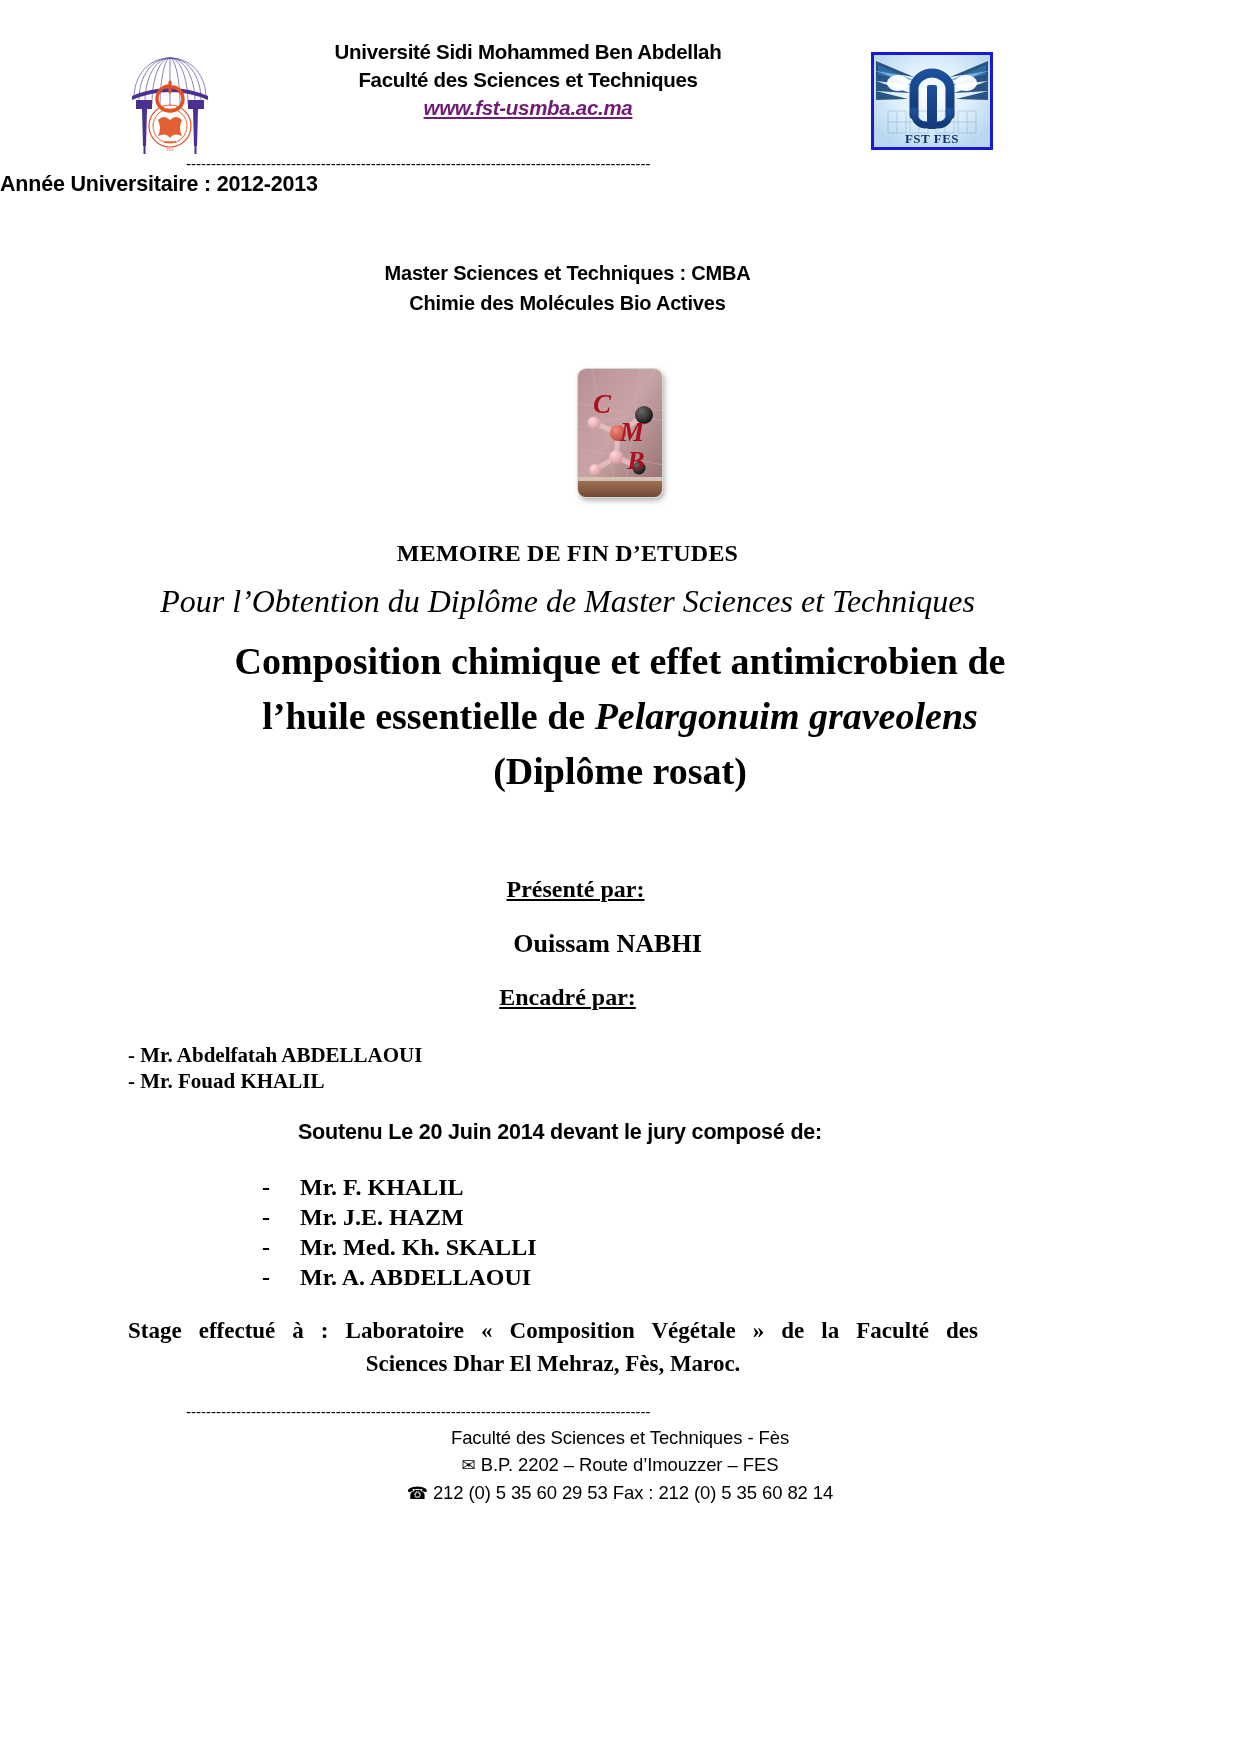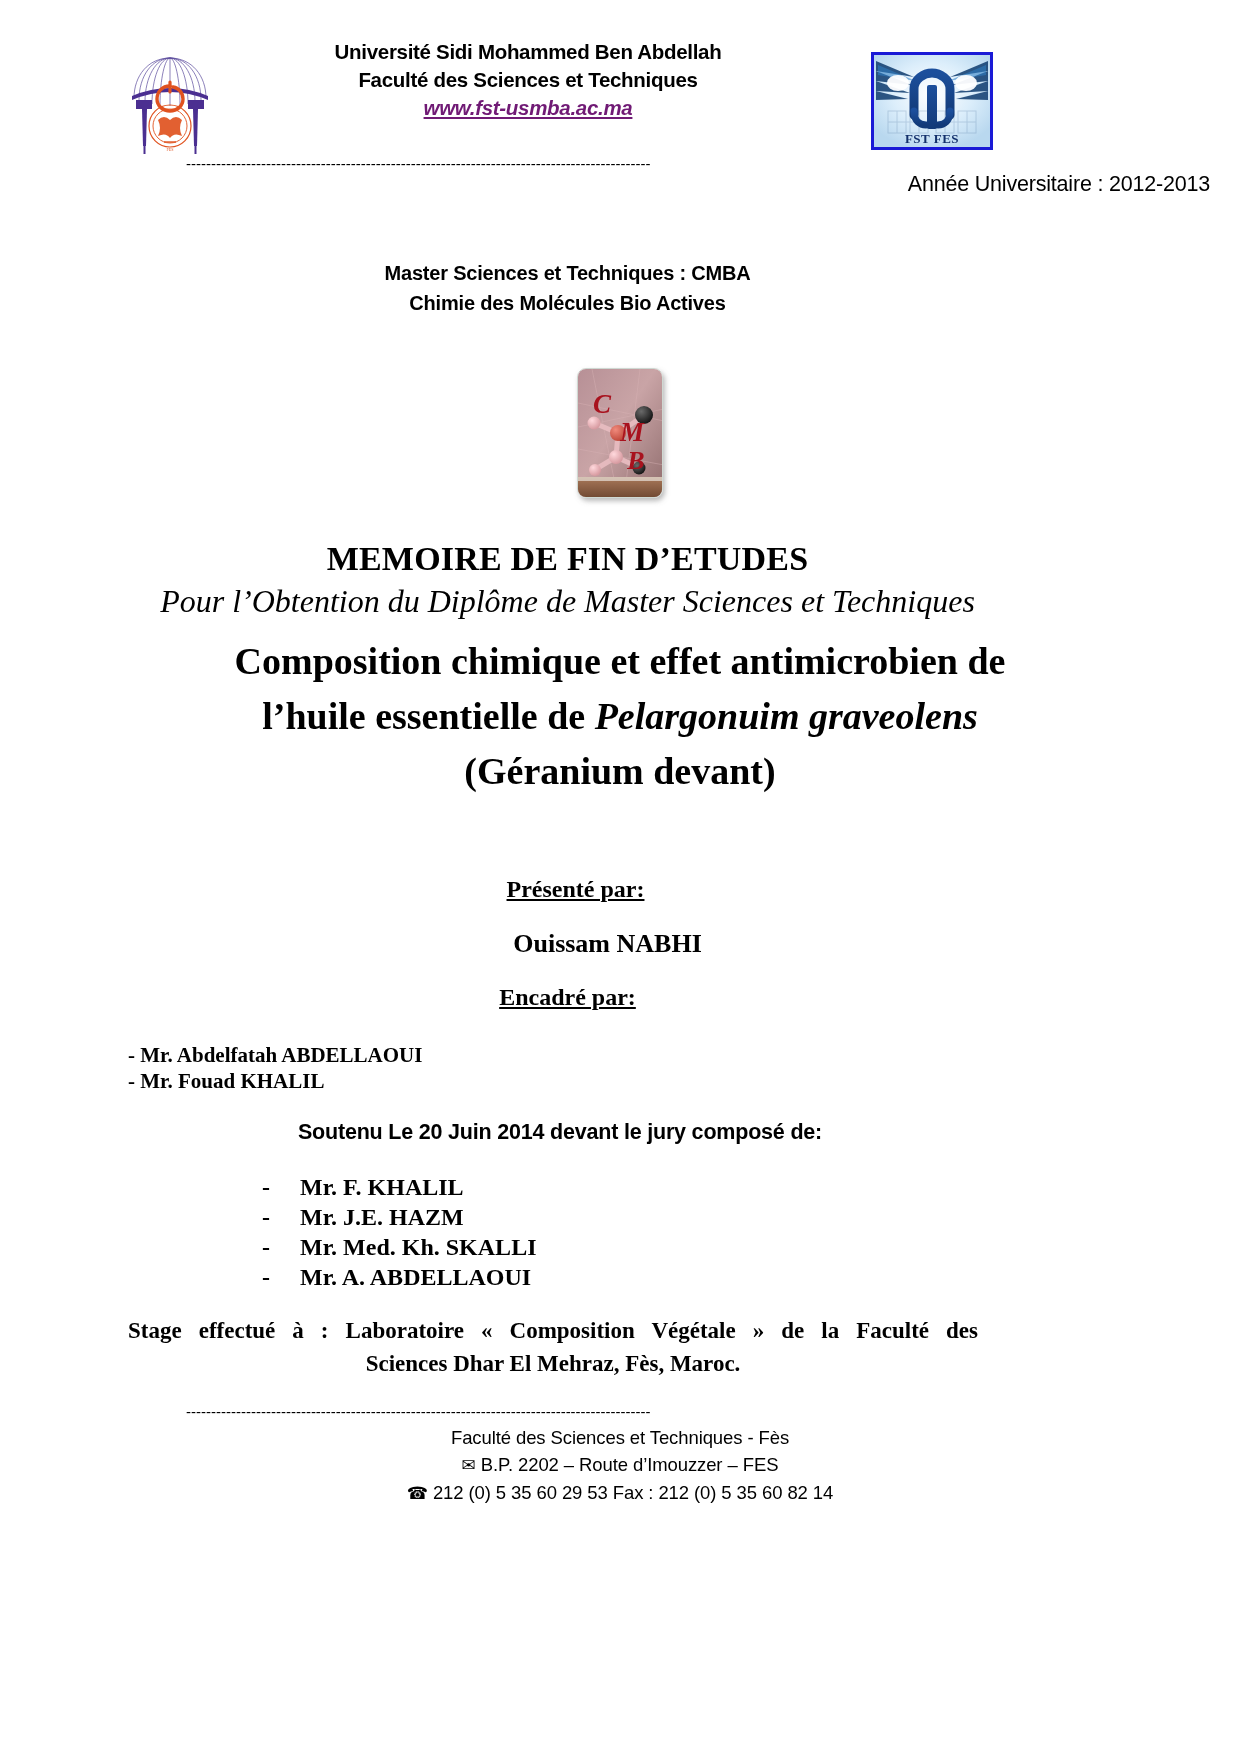--- a/index.html
+++ b/index.html
@@ -89,23 +89,22 @@
   }
   #rule-top { top: 132px; }
   #rule-bottom { top: 1404px; }
 
   
   .annee {
     position: absolute;
     top: 172px;
     left: 0;
     width: 1210px;
-    text-align: right;
-    font-family: "Liberation Sans", sans-serif;
-    font-weight: normal;
+    font-family: "Liberation Sans", sans-serif;
+    font-weight: bold;
     font-size: 21.5px;
     letter-spacing: -0.2px;
   }
 
   
   .master-block {
     position: absolute;
     top: 258px;
     left: 0;
     width: 1135px;
@@ -134,21 +133,21 @@
 
   
   .memoire {
     position: absolute;
     top: 540px;
     left: 0;
     width: 1135px;
     text-align: center;
     font-family: "Liberation Serif", serif;
     font-weight: bold;
-    font-size: 34px;
+    font-size: 24px;
     letter-spacing: 0.2px;
   }
   .pour-obtention {
     position: absolute;
     top: 583px;
     left: 0;
     width: 1135px;
     text-align: center;
     font-family: "Liberation Serif", serif;
     font-size: 32px;
@@ -433,21 +432,21 @@
       <text x="58" y="100" font-family="serif" font-style="italic" font-weight="bold" font-size="26" fill="#a8121e" text-anchor="middle">B</text>
     </svg>
   </div>
 
   <div class="memoire">MEMOIRE DE FIN D’ETUDES</div>
   <div class="pour-obtention">Pour l’Obtention du Diplôme de Master Sciences et Techniques</div>
 
   <div class="main-title">
     <div>Composition chimique et effet antimicrobien de</div>
     <div><span>l’huile essentielle de </span><span class="sp-italic">Pelargonuim graveolens</span></div>
-    <div>(Géranium devant)</div>
+    <div>(Diplôme rosat)</div>
   </div>
 
   <div class="presente-label"><span>Présenté par:</span></div>
   <div class="presente-name">Ouissam NABHI</div>
 
   <div class="encadre-label"><span>Encadré par:</span></div>
   <div class="supervisors">
     <div>- Mr. Abdelfatah ABDELLAOUI</div>
     <div>- Mr. Fouad KHALIL</div>
   </div>

